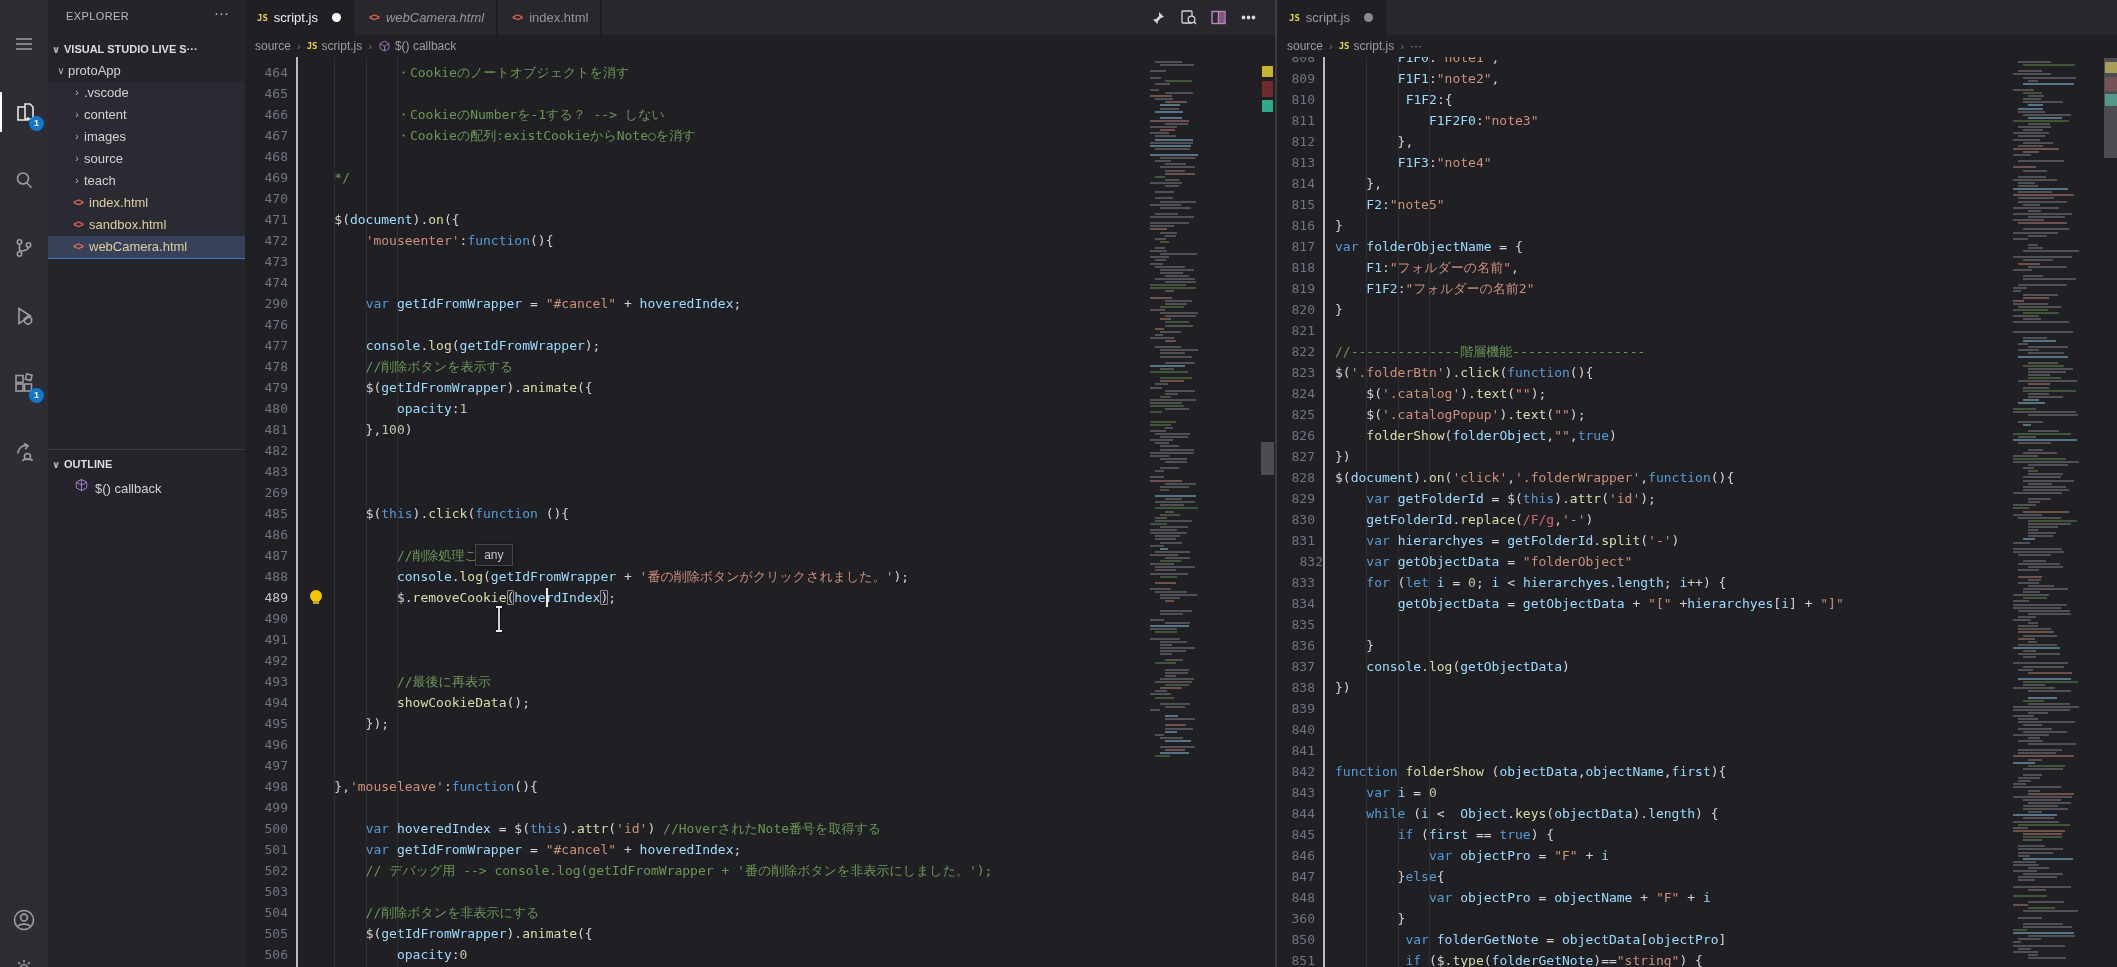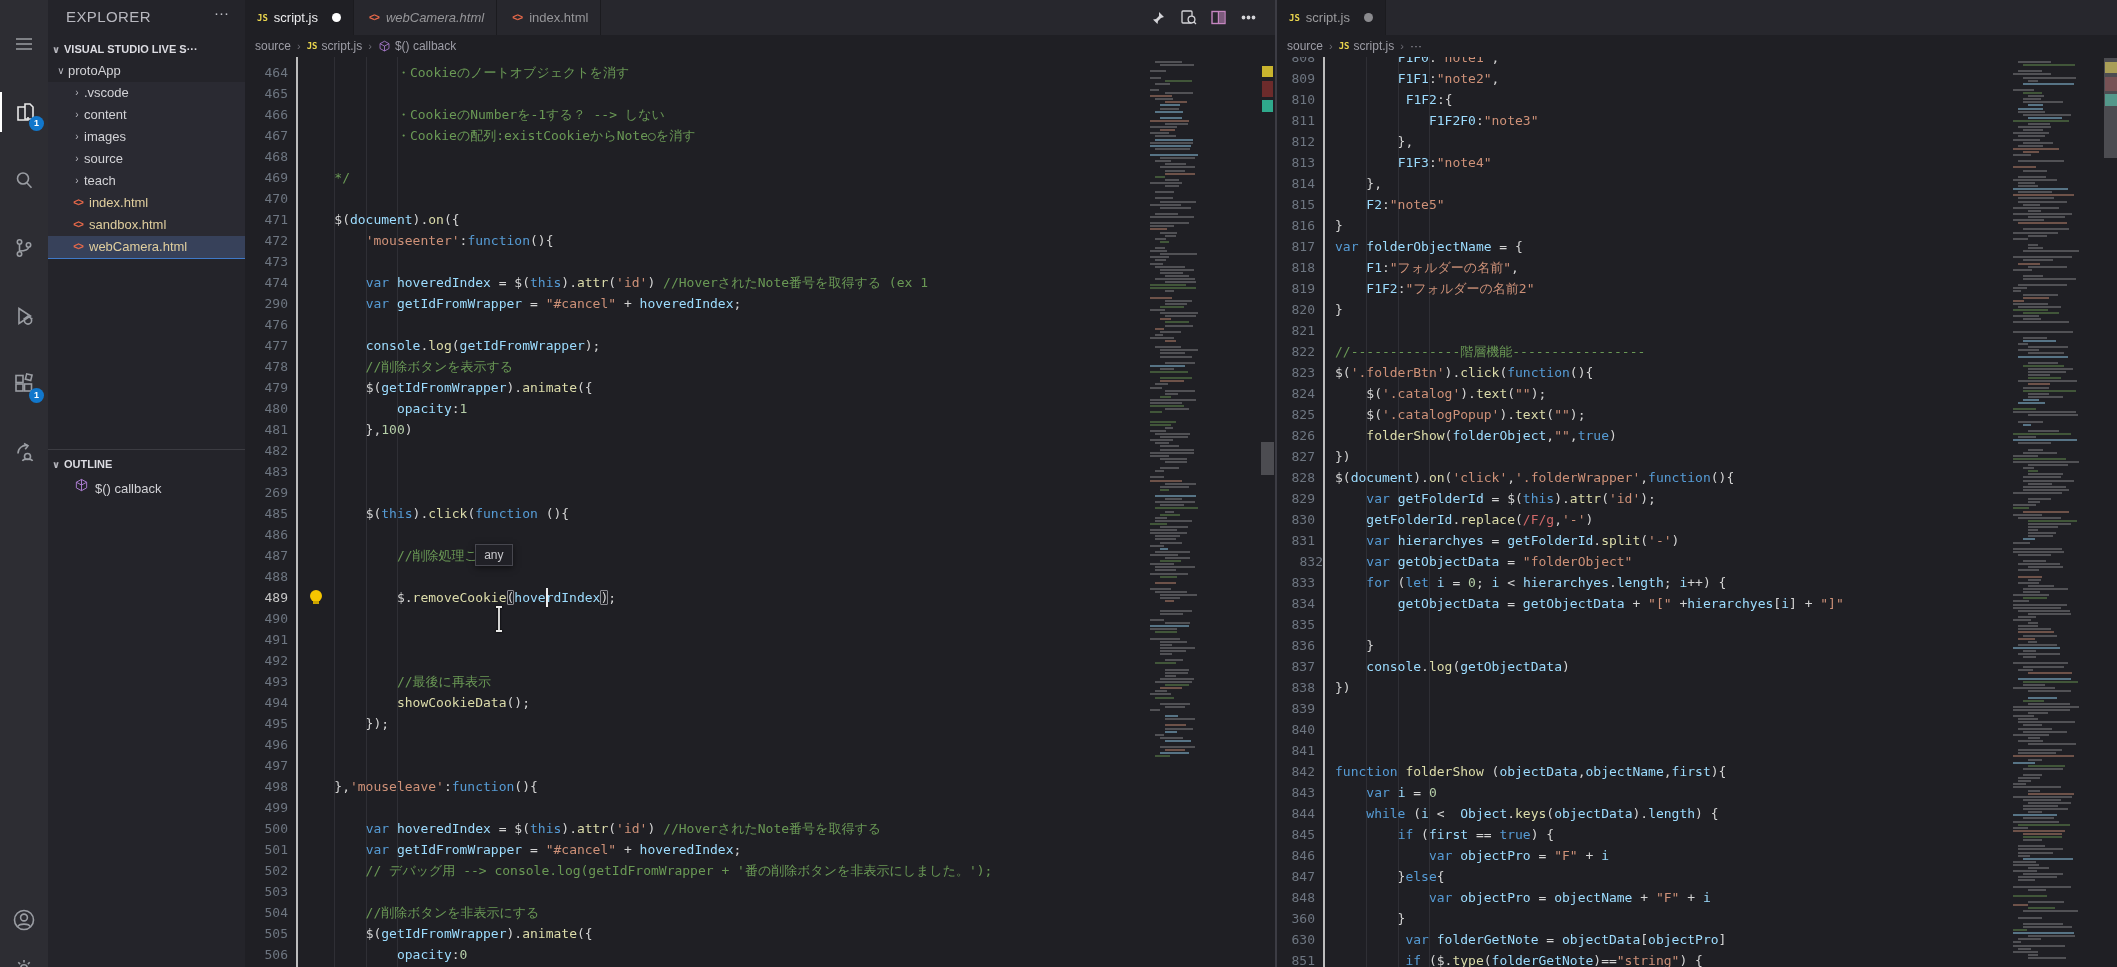--- a/index.html
+++ b/index.html
@@ -7,21 +7,21 @@
   
   .activitybar{position:absolute;left:0;top:0;width:48px;height:967px;background:#2d2d33;z-index:5;}
   .act-item{position:absolute;left:0;width:48px;height:48px;display:flex;align-items:center;justify-content:center;cursor:pointer;}
   .act-item svg{stroke:#9a9da3;fill:none;stroke-width:1.6;}
   .act-item.active svg{stroke:#e7e7e7;}
   .act-item.active::before{content:"";position:absolute;left:0;top:4px;bottom:4px;width:2px;background:#ffffff;}
   .badge{position:absolute;right:4px;bottom:5px;min-width:15px;height:15px;border-radius:50%;background:#1177cc;color:#fff;font-size:9px;line-height:15px;text-align:center;font-weight:bold;}
   
   .sidebar{position:absolute;left:48px;top:0;width:197px;height:967px;background:#24242a;z-index:4;}
   .sb-header{position:absolute;left:0;top:0;width:100%;height:32px;display:flex;align-items:center;}
-  .sb-title{font-size:15px;color:#b8b8bf;letter-spacing:.4px;padding-left:18px;}
+  .sb-title{font-size:11px;color:#b8b8bf;letter-spacing:.4px;padding-left:18px;}
   .sb-more{position:absolute;right:16px;top:4px;color:#c0c0c6;font-size:15px;cursor:pointer;}
   .section-header{position:absolute;left:0;top:38px;width:100%;height:22px;line-height:22px;font-size:11px;font-weight:bold;color:#dcdce2;}
   .chev{display:inline-block;width:16px;text-align:center;color:#b5b5bc;font-size:10px;}
   .tree{position:absolute;left:0;top:60px;width:100%;}
   .tree-row{position:relative;height:22px;line-height:22px;font-size:13px;color:#d2d2d6;white-space:nowrap;cursor:pointer;display:flex;align-items:center;}
   .tree-row.childbg{background:#2a2a32;}
   .tree-row.selected{background:#37415a;border-bottom:1px solid #3f79c8;}
   .tree-row .fchev{width:14px;font-size:10px;color:#b5b5bc;text-align:center;flex:0 0 14px;}
   .html-ico{flex:0 0 16px;color:#e8694a;font-size:10px;font-weight:bold;letter-spacing:-1px;text-align:center;margin-right:3px;}
   .tree-label{overflow:hidden;text-overflow:ellipsis;}
@@ -286,21 +286,20 @@
         <div class="cline" style="top:110px;left:58px"><span class="tk-cmt">    */</span></div>
         <div class="lnum" style="top:131px;left:9px">470</div>
         <div class="cline" style="top:131px;left:58px"></div>
         <div class="lnum" style="top:152px;left:9px">471</div>
         <div class="cline" style="top:152px;left:58px">    <span class="tk-pun">$</span>(<span class="tk-var">document</span>).<span class="tk-fn">on</span>({</div>
         <div class="lnum" style="top:173px;left:9px">472</div>
         <div class="cline" style="top:173px;left:58px">        <span class="tk-str">'mouseenter'</span>:<span class="tk-kw">function</span>(){</div>
         <div class="lnum" style="top:194px;left:9px">473</div>
         <div class="cline" style="top:194px;left:58px"></div>
         <div class="lnum" style="top:215px;left:9px">474</div>
-        <div class="cline" style="top:215px;left:58px">        <span class="tk-kw">var</span> <span class="tk-var">hoveredIndex</span> = <span class="tk-pun">$</span>(<span class="tk-kw">this</span>).<span class="tk-fn">attr</span>(<span class="tk-str">'id'</span>) <span class="tk-cmt">//HoverされたNote番号を取得する (ex 1</span></div>
         <div class="lnum" style="top:236px;left:9px">290</div>
         <div class="cline" style="top:236px;left:58px">        <span class="tk-kw">var</span> <span class="tk-var">getIdFromWrapper</span> = <span class="tk-str">"#cancel"</span> + <span class="tk-var">hoveredIndex</span>;</div>
         <div class="lnum" style="top:257px;left:9px">476</div>
         <div class="cline" style="top:257px;left:58px"></div>
         <div class="lnum" style="top:278px;left:9px">477</div>
         <div class="cline" style="top:278px;left:58px">        <span class="tk-var">console</span>.<span class="tk-fn">log</span>(<span class="tk-var">getIdFromWrapper</span>);</div>
         <div class="lnum" style="top:299px;left:9px">478</div>
         <div class="cline" style="top:299px;left:58px"><span class="tk-cmt">        //削除ボタンを表示する</span></div>
         <div class="lnum" style="top:320px;left:9px">479</div>
         <div class="cline" style="top:320px;left:58px">        <span class="tk-pun">$</span>(<span class="tk-var">getIdFromWrapper</span>).<span class="tk-fn">animate</span>({</div>
@@ -314,20 +313,21 @@
         <div class="cline" style="top:404px;left:58px"></div>
         <div class="lnum" style="top:425px;left:9px">269</div>
         <div class="cline" style="top:425px;left:58px"></div>
         <div class="lnum" style="top:446px;left:9px">485</div>
         <div class="cline" style="top:446px;left:58px">        <span class="tk-pun">$</span>(<span class="tk-kw">this</span>).<span class="tk-fn">click</span>(<span class="tk-kw">function</span> (){</div>
         <div class="lnum" style="top:467px;left:9px">486</div>
         <div class="cline" style="top:467px;left:58px"></div>
         <div class="lnum" style="top:488px;left:9px">487</div>
         <div class="cline" style="top:488px;left:58px"><span class="tk-cmt">            //削除処理ここか</span></div>
         <div class="lnum" style="top:509px;left:9px">488</div>
+        <div class="cline" style="top:509px;left:58px">            <span class="tk-var">console</span>.<span class="tk-fn">log</span>(<span class="tk-var">getIdFromWrapper</span> + <span class="tk-str">'番の削除ボタンがクリックされました。'</span>);</div>
         <div class="lnum cur" style="top:530px;left:9px">489</div>
         <div class="cline" style="top:530px;left:58px">            <span class="tk-pun">$</span>.<span class="tk-fn">removeCookie</span><span class="bbox">(</span><span class="tk-var">hoverdIndex</span><span class="bbox">)</span>;</div>
         <div class="lnum" style="top:551px;left:9px">490</div>
         <div class="cline" style="top:551px;left:58px"></div>
         <div class="lnum" style="top:572px;left:9px">491</div>
         <div class="cline" style="top:572px;left:58px"></div>
         <div class="lnum" style="top:593px;left:9px">492</div>
         <div class="cline" style="top:593px;left:58px"></div>
         <div class="lnum" style="top:614px;left:9px">493</div>
         <div class="cline" style="top:614px;left:58px"><span class="tk-cmt">            //最後に再表示</span></div>
@@ -669,21 +669,21 @@
         <div class="lnum" style="top:767px;left:4px">845</div>
         <div class="cline" style="top:767px;left:58px">        <span class="tk-kw">if</span> (<span class="tk-var">first</span> == <span class="tk-kw">true</span>) {</div>
         <div class="lnum" style="top:788px;left:4px">846</div>
         <div class="cline" style="top:788px;left:58px">            <span class="tk-kw">var</span> <span class="tk-var">objectPro</span> = <span class="tk-str">"F"</span> + <span class="tk-var">i</span></div>
         <div class="lnum" style="top:809px;left:4px">847</div>
         <div class="cline" style="top:809px;left:58px">        }<span class="tk-kw">else</span>{</div>
         <div class="lnum" style="top:830px;left:4px">848</div>
         <div class="cline" style="top:830px;left:58px">            <span class="tk-kw">var</span> <span class="tk-var">objectPro</span> = <span class="tk-var">objectName</span> + <span class="tk-str">"F"</span> + <span class="tk-var">i</span></div>
         <div class="lnum" style="top:851px;left:4px">360</div>
         <div class="cline" style="top:851px;left:58px">        }</div>
-        <div class="lnum" style="top:872px;left:4px">630</div>
+        <div class="lnum" style="top:872px;left:4px">850</div>
         <div class="cline" style="top:872px;left:58px">         <span class="tk-kw">var</span> <span class="tk-var">folderGetNote</span> = <span class="tk-var">objectData</span>[<span class="tk-var">objectPro</span>]</div>
         <div class="lnum" style="top:893px;left:4px">851</div>
         <div class="cline" style="top:893px;left:58px">         <span class="tk-kw">if</span> (<span class="tk-pun">$</span>.<span class="tk-fn">type</span>(<span class="tk-var">folderGetNote</span>)==<span class="tk-str">"string"</span>) {</div>
         <div class="minimap" style="left:736px;width:72px">
           <div class="mm-row" style="top:4.0px;left:5px;width:33px;background:#8d8d93;opacity:.45"></div>
           <div class="mm-row" style="top:7.1px;left:10px;width:52px;background:#6a9955;opacity:.45"></div>
           <div class="mm-row" style="top:13.3px;left:5px;width:24px;background:#8d8d93;opacity:.45"></div>
           <div class="mm-row" style="top:16.4px;left:0px;width:38px;background:#8d8d93;opacity:.45"></div>
           <div class="mm-row" style="top:19.5px;left:10px;width:53px;background:#8d8d93;opacity:.45"></div>
           <div class="mm-row" style="top:22.6px;left:15px;width:10px;background:#8d8d93;opacity:.45"></div>

